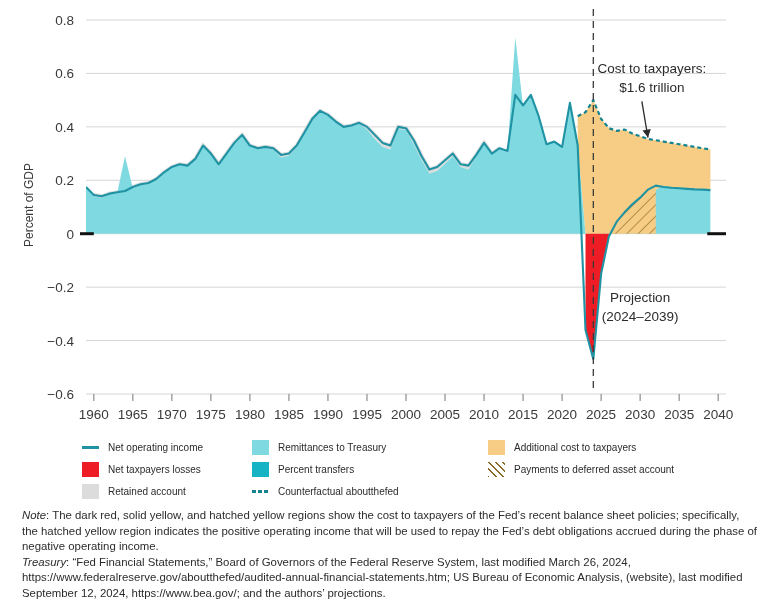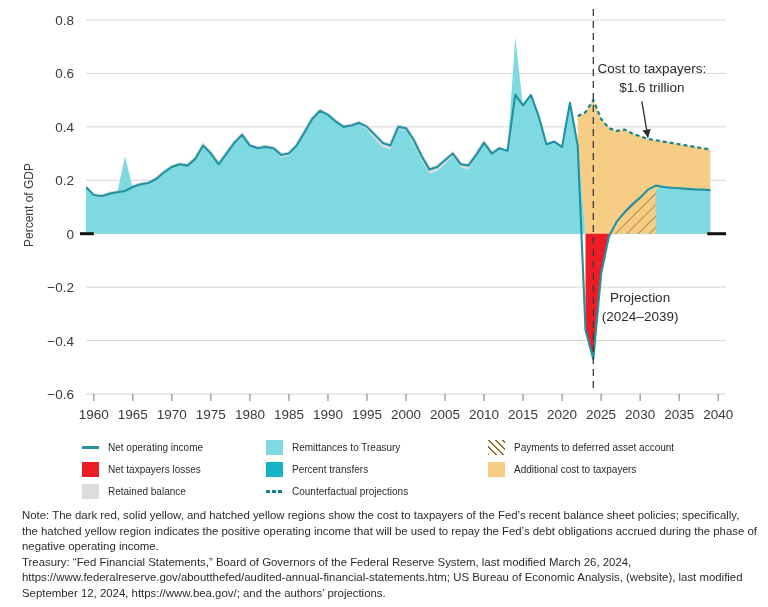--- a/index.html
+++ b/index.html
@@ -43,21 +43,21 @@
     background-image:repeating-linear-gradient(45deg,#8a6a25 0 1.4px,transparent 1.4px 5px);
     background-color:#ffffff;
   }
 
   
   #notes{
     position:absolute;left:22px;top:508px;width:735px;
     font-size:11.4px;line-height:15.6px;color:#2b2b2b;
     font-family:"Liberation Sans",sans-serif;
   }
-  #notes .lead{margin-top:24px;}
+  #notes .lead{font-style:italic;margin-top:24px;}
   #notes p{margin:0;}
 </style>
 </head>
 <body>
 
 <div id="root">
 
 <div id="chart-area">
   <svg id="chart-svg" width="768" height="425" viewBox="0 0 768 425">
     <defs>
@@ -166,45 +166,45 @@
         <div class="legend-row">
           <span class="legend-swatch sw-line"></span>
           <span class="legend-label">Net operating income</span>
         </div>
         <div class="legend-row">
           <span class="legend-swatch" style="background: rgb(238, 28, 37);"></span>
           <span class="legend-label">Net taxpayers losses</span>
         </div>
         <div class="legend-row">
           <span class="legend-swatch" style="background: rgb(220, 220, 220);"></span>
-          <span class="legend-label">Retained balance</span>
+          <span class="legend-label">Retained account</span>
         </div>
       </div>
-      <div class="legend-col" style="left: 266px;">
+      <div class="legend-col" style="left: 252px;">
         <div class="legend-row">
           <span class="legend-swatch" style="background: rgb(127, 217, 224);"></span>
           <span class="legend-label">Remittances to Treasury</span>
         </div>
         <div class="legend-row">
           <span class="legend-swatch" style="background: rgb(22, 179, 196);"></span>
           <span class="legend-label">Percent transfers</span>
         </div>
         <div class="legend-row">
           <span class="legend-swatch sw-dashed"></span>
-          <span class="legend-label">Counterfactual projections</span>
+          <span class="legend-label">Counterfactual aboutthefed</span>
         </div>
       </div>
       <div class="legend-col" style="left: 488px;">
         <div class="legend-row">
+          <span class="legend-swatch" style="background: rgb(247, 205, 133);"></span>
+          <span class="legend-label">Additional cost to taxpayers</span>
+        </div>
+        <div class="legend-row">
           <span class="legend-swatch sw-hatch"></span>
           <span class="legend-label">Payments to deferred asset account</span>
-        </div>
-        <div class="legend-row">
-          <span class="legend-swatch" style="background: rgb(247, 205, 133);"></span>
-          <span class="legend-label">Additional cost to taxpayers</span>
         </div>
       </div>
     </div>
 
 <div id="notes">
   <p><span class="lead">Note</span><span>: The dark red, solid yellow, and hatched yellow regions show the cost to taxpayers of the Fed’s recent balance sheet policies; specifically, the hatched yellow region indicates the positive operating income that will be used to repay the Fed’s debt obligations accrued during the phase of negative operating income.</span></p>
   <p><span class="lead">Treasury</span><span>: “Fed Financial Statements,” Board of Governors of the Federal Reserve System, last modified March 26, 2024, https://www.federalreserve.gov/aboutthefed/audited-annual-financial-statements.htm; US Bureau of Economic Analysis, (website), last modified September 12, 2024, https://www.bea.gov/; and the authors’ projections.</span></p>
 </div>
 
 </div>

